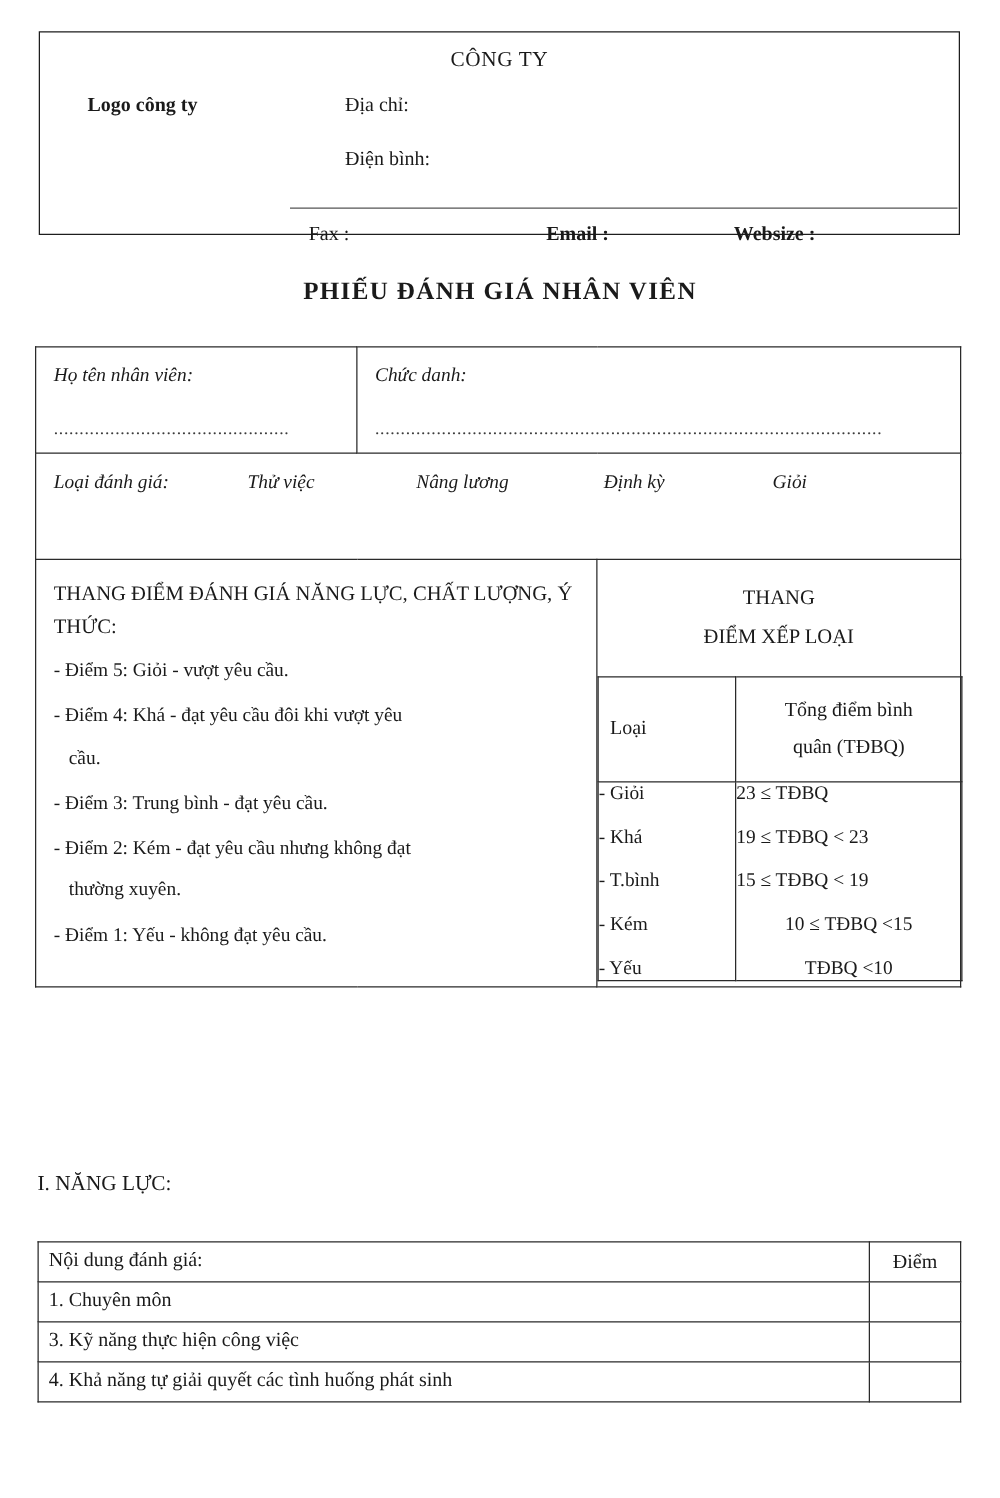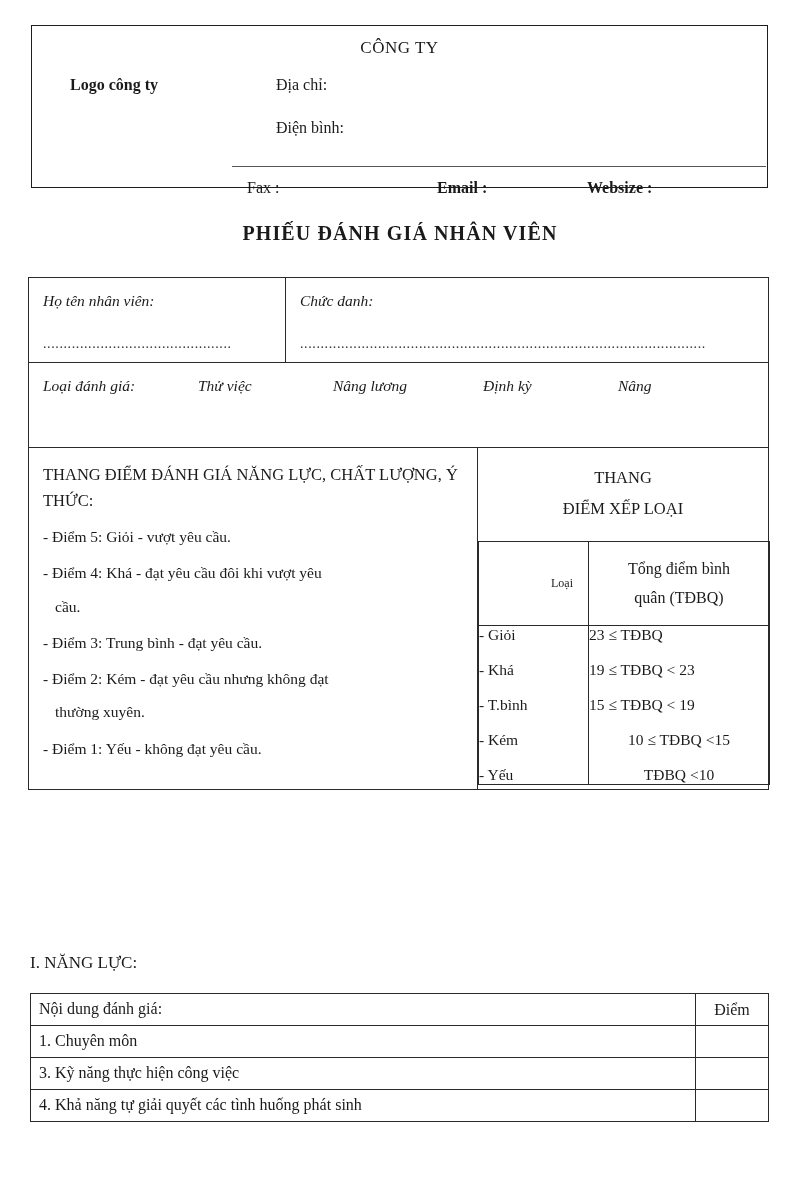--- a/index.html
+++ b/index.html
@@ -165,23 +165,23 @@
     width: 100%;
     border-collapse: collapse;
     table-layout: fixed;
   }
   .rank-table td, .rank-table th {
     border: 1.3px solid #2a2a2a;
     padding: 0;
     font-weight: normal;
   }
   .rank-table .hdr-loai {
-    text-align: right;
-    font-size: 12px;
-    padding: 18px 15px;
+    text-align: left;
+    font-size: 16px;
+    padding: 18px 9px;
     vertical-align: middle;
   }
   .rank-table .hdr-tdbq {
     text-align: center;
     font-size: 16px;
     line-height: 1.85;
     padding: 12px 10px;
     vertical-align: middle;
   }
   .rank-list {
@@ -202,21 +202,21 @@
 
   
   .section-row {
     position: absolute;
     left: 30px;
     top: 937px;
     width: 740px;
     height: 26px;
   }
   .section-row .sec-title {
-    position: absolute; left: 0; top: 16px;
+    position: absolute; left: 0; top: 0;
     font-size: 17px;
   }
   .section-row .sec-avg {
     position: absolute; left: 318px; top: 0;
     font-size: 16px;
     white-space: nowrap;
   }
 
   
   .crit-table {
@@ -281,21 +281,21 @@
       </tr>
 
       <tr>
         <td colspan="4">
           <div class="cell-pad">
             <div class="eval-types">
               <span class="lbl">Loại đánh giá:</span>
               <span class="t0">Thử việc</span>
               <span class="t1">Nâng lương</span>
               <span class="t2">Định kỳ</span>
-              <span class="t3">Nâng</span>
+              <span class="t3">Giỏi</span>
             </div>
           </div>
         </td>
       </tr>
 
       <tr>
         <td colspan="2">
           <div class="cell-pad" style="padding:14px 16px 16px 14px;">
             <div class="scale-head">THANG ĐIỂM ĐÁNH GIÁ NĂNG LỰC, CHẤT LƯỢNG, Ý THỨC:</div>
             <div class="scale-item">

